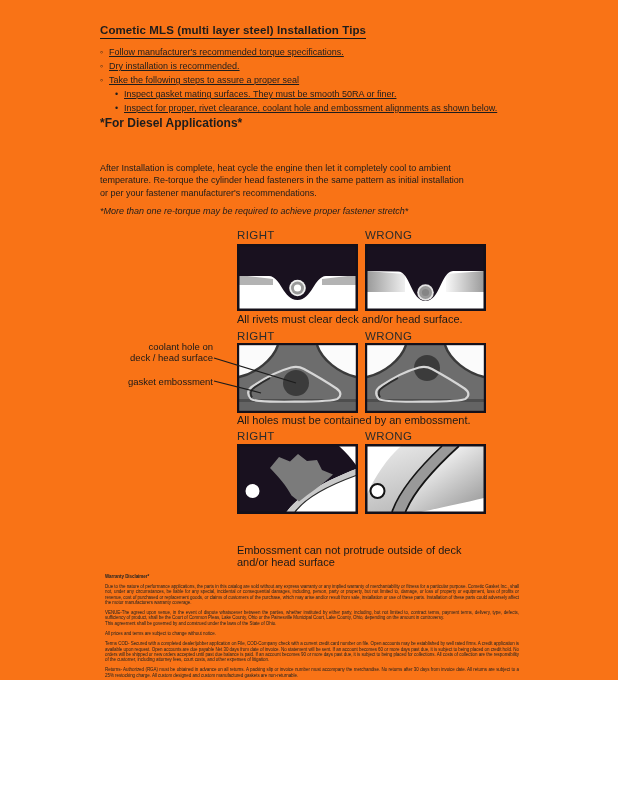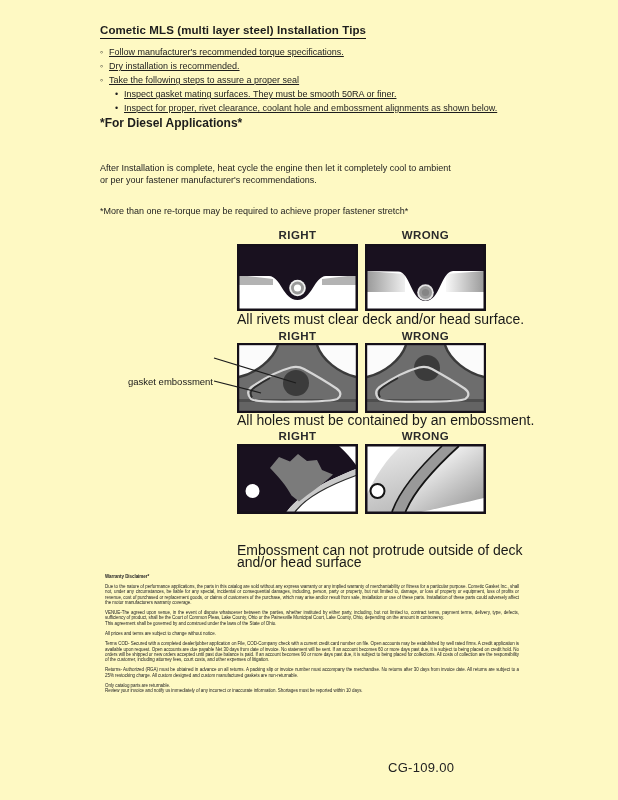--- a/index.html
+++ b/index.html
@@ -1,30 +1,30 @@
 <!DOCTYPE html>
 <html><head>
 <meta charset="utf-8">
 <style>
   html,body{margin:0;padding:0;background:#fff;}
-  .page{position:relative;width:618px;height:800px;background:#fef9c3;overflow:hidden;
+  .page{position:relative;width:618px;height:680px;background:#f97316;overflow:hidden;
         font-family:"Liberation Sans", sans-serif;color:#1d1d1d;}
   .abs{position:absolute;}
   .title{left:100px;top:24px;font-size:11.5px;font-weight:bold;letter-spacing:.1px;
          border-bottom:1.6px solid #151515;padding-bottom:2px;}
   .bullets{left:100px;top:45px;font-size:9px;line-height:14px;white-space:nowrap;text-decoration:underline;}
   .b .mk{display:inline-block;width:9px;}
   .b.l2{padding-left:15px;}
   .diesel-h{left:100px;top:116px;font-size:12px;font-weight:bold;}
   .para{left:100px;font-size:9px;line-height:12.4px;white-space:nowrap;}
-  .p1{top:134px;}.p2{top:162px;}.p3{top:205px;}
-  .figlbl{font-size:11.5px;font-weight:bold;letter-spacing:.4px;color:#2b2b2b;width:121px;text-align:center;top:229px;}
+  .p1{top:134px;}.p2{top:162px;}.p3{top:205px;font-style:italic;}
+  .figlbl{font-size:11.5px;font-weight:normal;letter-spacing:.4px;color:#2b2b2b;width:121px;top:229px;}
   .lx-r{left:237px;}.lx-w{left:365px;}
   .row2 .figlbl{top:330px;}
-  .cap{left:237px;font-size:14px;color:#191919;line-height:12px;}
+  .cap{left:237px;font-size:11px;color:#191919;line-height:12px;}
   .cap1{top:313px;}.cap2{top:414px;}.cap3{top:544px;}
   .panel{line-height:0;}
   .pf1{top:244px;}.pf2{top:343px;}.pf3{top:444px;}
   .px-r{left:237px;}.px-w{left:365px;}
   .callout{left:100px;width:113px;text-align:right;font-size:9.5px;line-height:11px;color:#191919;}
   .co1{top:341px;}.co2{top:376px;}
   .leaders{left:213px;top:353px;z-index:4;}
   .warranty{left:105px;top:574px;width:414px;font-size:4.5px;line-height:5.2px;
             letter-spacing:-.05px;color:#232323;text-align:justify;}
   .warranty .wh{font-weight:bold;margin:0 0 5px 0;text-align:left;}
@@ -44,20 +44,21 @@
     <div class="b l1"><span class="mk">◦</span><span>Dry installation is recommended.</span></div>
     <div class="b l1"><span class="mk">◦</span><span>Take the following steps to assure a proper seal</span></div>
     <div class="b l2"><span class="mk">•</span><span>Inspect gasket mating surfaces.  They must be smooth 50RA or finer.</span></div>
     <div class="b l2"><span class="mk">•</span><span>Inspect for proper, rivet clearance, coolant hole and embossment alignments as shown below.</span></div>
   </div>
 
   <div class="abs diesel-h">*For Diesel Applications*</div>
 
   <div class="abs para p2">
     <div>After Installation is complete, heat cycle the engine then let it completely cool to ambient</div>
+    <div>temperature. Re-torque the cylinder head fasteners in the same pattern as initial installation</div>
     <div>or per your fastener manufacturer's recommendations.</div>
   </div>
   <div class="abs para p3">*More than one re-torque may be required to achieve proper fastener stretch*</div>
 
   <div class="abs figlbl lx-r">RIGHT</div>
   <div class="abs figlbl lx-w">WRONG</div>
 
   <div class="abs panel pf1 px-r">
     <svg width="121" height="67" viewBox="0 0 121 67">
       <rect x="0" y="0" width="121" height="67" fill="#ffffff"></rect>
@@ -92,20 +93,24 @@
       <rect x="1.25" y="1.25" width="118.5" height="64.5" fill="none" stroke="#151019" stroke-width="2.5"></rect>
     </svg>
   </div>
   <div class="abs cap cap1">All rivets must clear deck and/or head surface.</div>
 
   <div class="row2">
     <div class="abs figlbl lx-r">RIGHT</div>
     <div class="abs figlbl lx-w">WRONG</div>
   </div>
 
+  <div class="abs callout co1">
+    <div>coolant hole on</div>
+    <div>deck / head surface</div>
+  </div>
   <div class="abs callout co2">gasket embossment</div>
 
   <svg class="abs leaders" width="92" height="46" viewBox="0 0 92 46">
     <line x1="1" y1="5" x2="83" y2="30" stroke="#1c1c1c" stroke-width="1.2"></line>
     <line x1="1" y1="28" x2="48" y2="40" stroke="#1c1c1c" stroke-width="1.2"></line>
   </svg>
 
   <div class="abs panel pf2 px-r">
     <svg width="121" height="70" viewBox="0 0 121 70">
       <rect x="0" y="0" width="121" height="70" fill="#6d6d6d"></rect>

